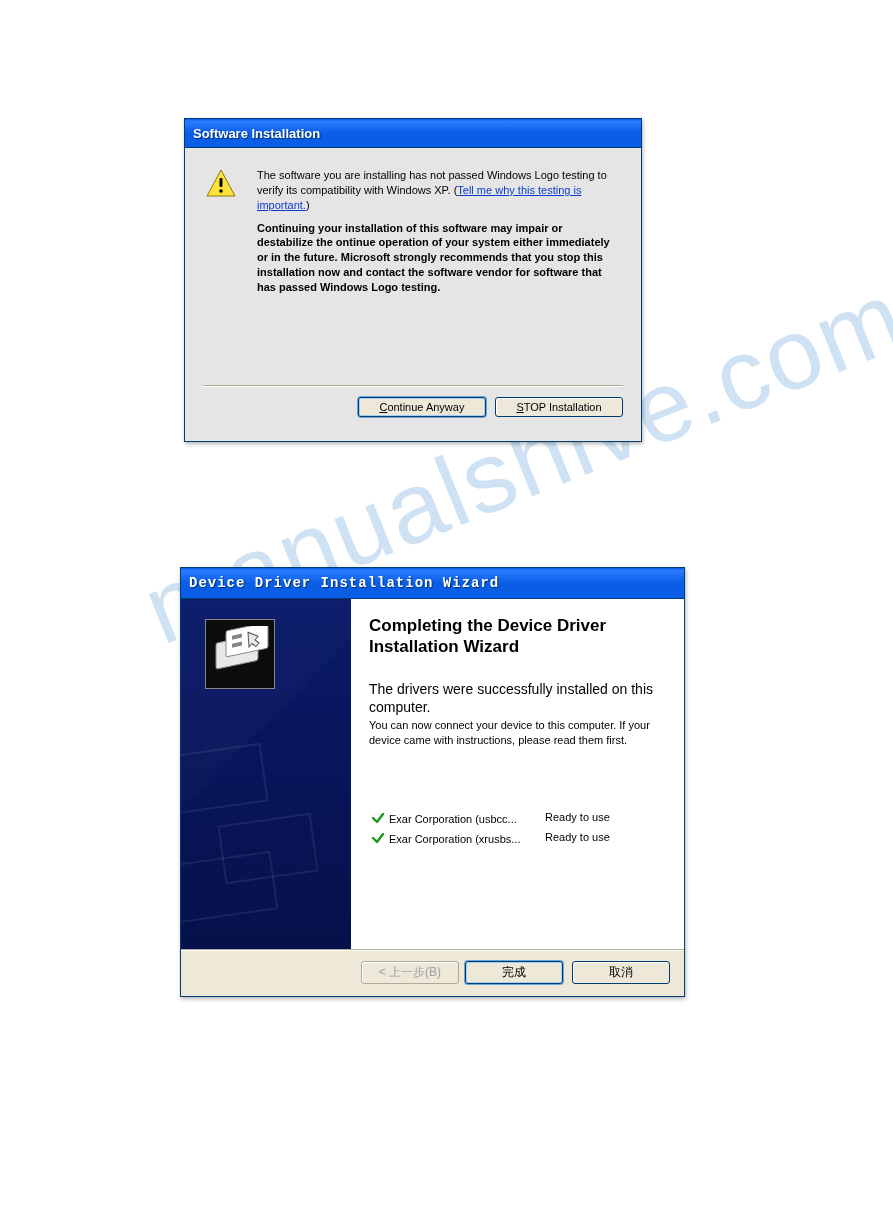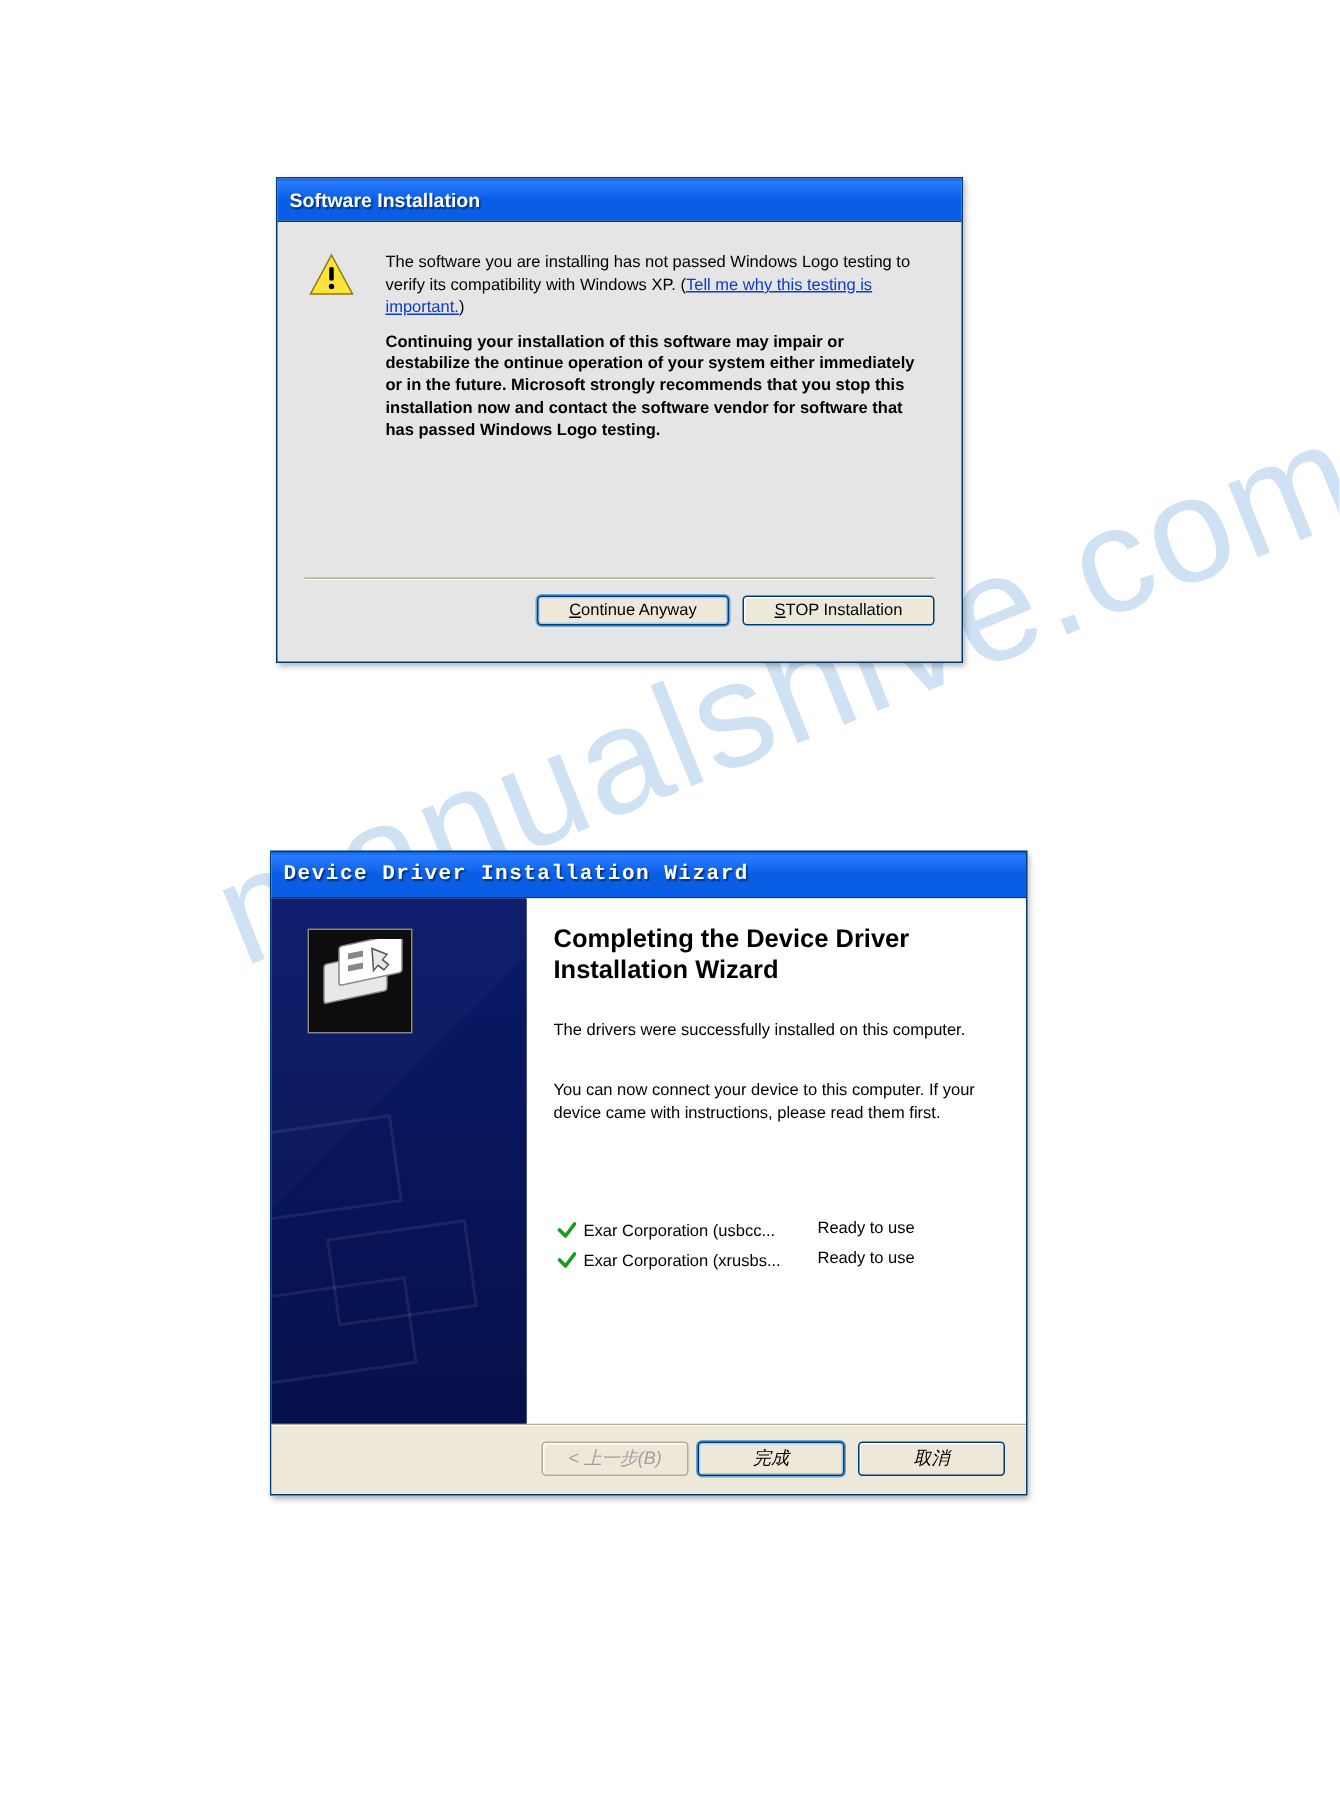--- a/index.html
+++ b/index.html
@@ -164,21 +164,21 @@
     background: #ffffff;
     color: #000;
   }
   .dlg2 .rightpanel h1 {
     font-family: "Verdana", sans-serif;
     font-size: 17px;
     font-weight: bold;
     margin: 0 0 22px 0;
     line-height: 1.25;
   }
-  .dlg2 .rightpanel .msg1 { margin-bottom: 26px; font-size: 11px; line-height: 1.35; }
+  .dlg2 .rightpanel .msg1 { margin-bottom: 1px; font-size: 14px; line-height: 1.35; }
   .dlg2 .rightpanel .msg2 { margin-bottom: 60px; font-size: 11px; line-height: 1.35; }
 
   .drv-table {
     border: 0;
     width: 100%;
     font-size: 11px;
   }
   .drv-table .hdr {
     display: flex;
     background: #eee8d8;
@@ -219,21 +219,20 @@
 
   .dlg2 .wizsep {
     height: 1px;
     background: #b0aa98;
     border-bottom: 1px solid #ffffff;
   }
   .dlg2 .wizbtnrow {
     padding: 10px 14px 12px 14px;
     background: #eee8d8;
     text-align: right;
-    font-style: italic;
   }
   .xp-btn2 {
     display: inline-block;
     min-width: 80px;
     padding: 2px 8px;
     background: #eee8d8;
     border: 1px solid #003c74;
     border-radius: 3px;
     font-family: "SimSun", sans-serif;
     font-size: 12px;

